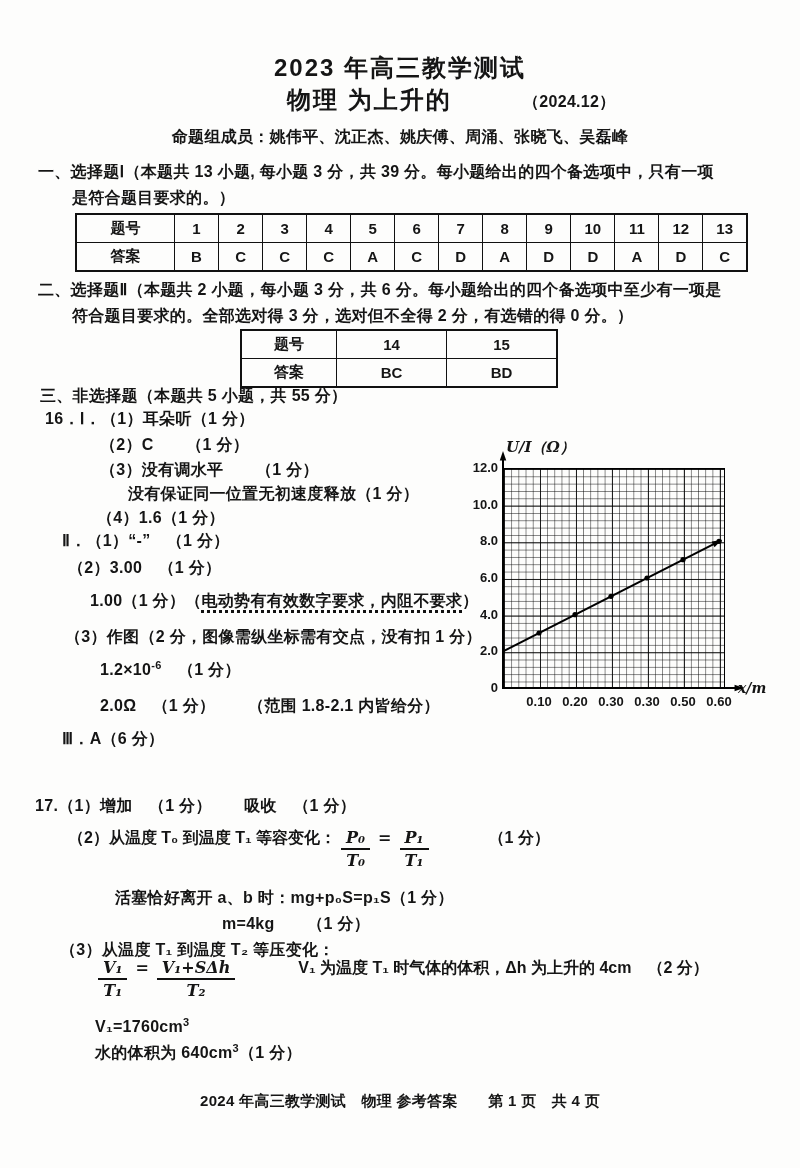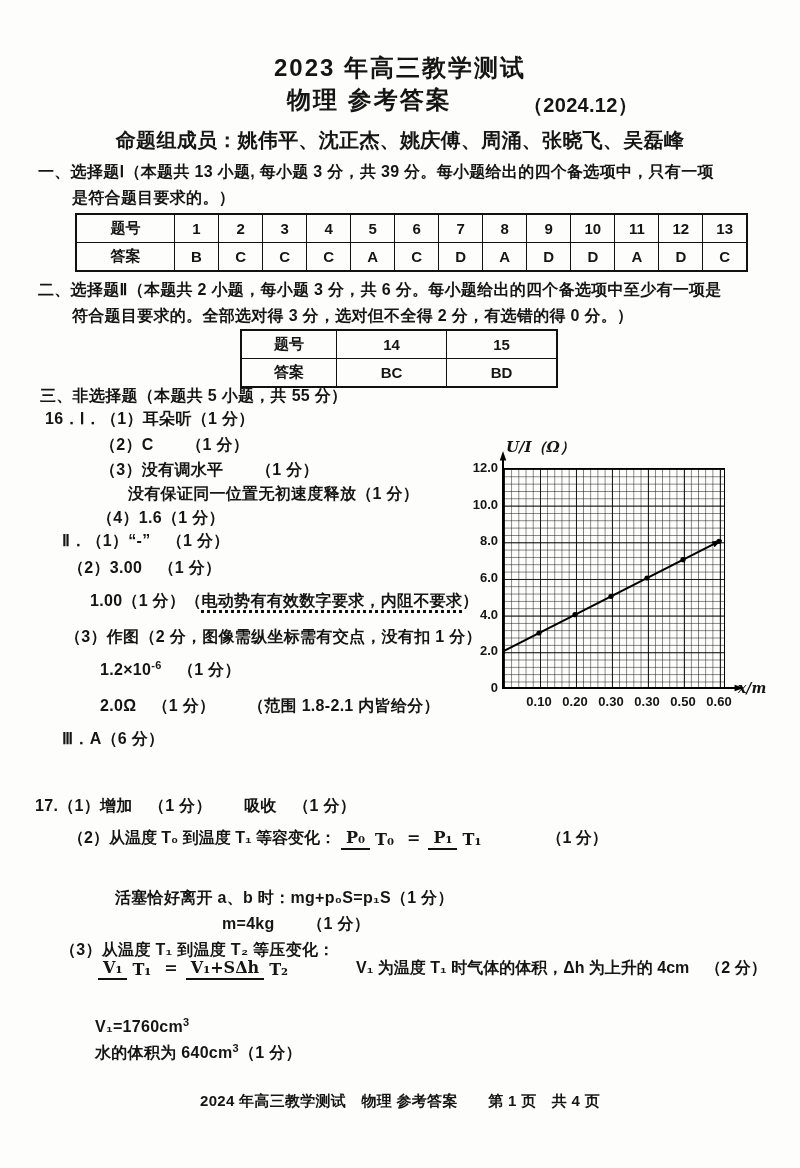--- a/index.html
+++ b/index.html
@@ -5,32 +5,32 @@
   html,body{margin:0;padding:0;background:#e8e8e8;}
   .page{
     position:relative;width:800px;height:1168px;margin:0 auto;
     background:#fdfdfc;color:#151515;overflow:hidden;
     font-family:"Liberation Sans",sans-serif;font-weight:700;
   }
   .line{position:absolute;white-space:nowrap;font-size:16px;letter-spacing:.3px;}
   .center{left:50%;transform:translateX(-50%);}
   .title1{font-size:24px;letter-spacing:2px;}
   .title2{font-size:24px;letter-spacing:2px;}
-  .small{font-size:20px;}
+  .small{font-size:16px;}
   .em-dots{border-bottom:3px dotted #111;padding-bottom:1px;}
   sup.s{font-size:11px;vertical-align:super;}
   
   table.ans{position:absolute;border-collapse:collapse;table-layout:fixed;
     font-size:15px;font-weight:700;text-align:center;}
   table.ans td{border:1.6px solid #111;padding:0;height:27px;}
   table.ans{border:2.4px solid #111;}
   
   .frow{position:absolute;display:flex;align-items:flex-start;font-size:16px;}
-  .frac{display:inline-flex;flex-direction:row;align-items:center;
-    font-family:"DejaVu Serif",serif;font-size:16px;line-height:1.2;margin:0 5px;}
+  .frac{display:inline-flex;flex-direction:column;align-items:center;
+    font-family:"DejaVu Serif",serif;font-style:italic;font-size:16px;line-height:1.2;margin:0 5px;}
   .frac .num{padding:0 5px 1px;border-bottom:2px solid #111;}
   .frac .den{padding:1px 5px 0;}
   .eq{margin:0 3px;font-family:"DejaVu Serif",serif;}
   
   .chart{position:absolute;left:470px;top:438px;width:330px;height:300px;}
   .chart .ylab{position:absolute;left:36px;top:0;font-style:italic;font-size:15px;
     font-family:"DejaVu Serif",serif;}
   .chart .plot{position:absolute;left:33px;top:30px;width:222px;height:220px;
     border:1.5px solid #000;box-sizing:border-box;
     background-image:
@@ -45,21 +45,21 @@
   .chart .xtick{width:34px;text-align:center;}
   .chart .xlab{position:absolute;font-size:14px;font-style:italic;
     font-family:"DejaVu Serif",serif;}
 </style>
 </head>
 <body>
 
 <div class="page">
 
   <div class="line center title1" style="top:52px">2023 年高三教学测试</div>
-  <div class="line title2" style="left:287px;top:84px">物理 参考答案</div>
+  <div class="line title2" style="left:287px;top:84px">物理 为上升的</div>
   <div class="line small" style="left:523px;top:92px">（2024.12）</div>
   <div class="line center small" style="top:127px">命题组成员：姚伟平、沈正杰、姚庆傅、周涌、张晓飞、吴磊峰</div>
 
   <div class="line" style="left:38px;top:162px">一、选择题Ⅰ（本题共 13 小题, 每小题 3 分，共 39 分。每小题给出的四个备选项中，只有一项</div>
   <div class="line" style="left:72px;top:188px">是符合题目要求的。）</div>
 
   <table class="ans" style="left:75px;top:213px;width:673px">
     <tbody>
         <tr>
       <td style="width:97px">题号</td>

